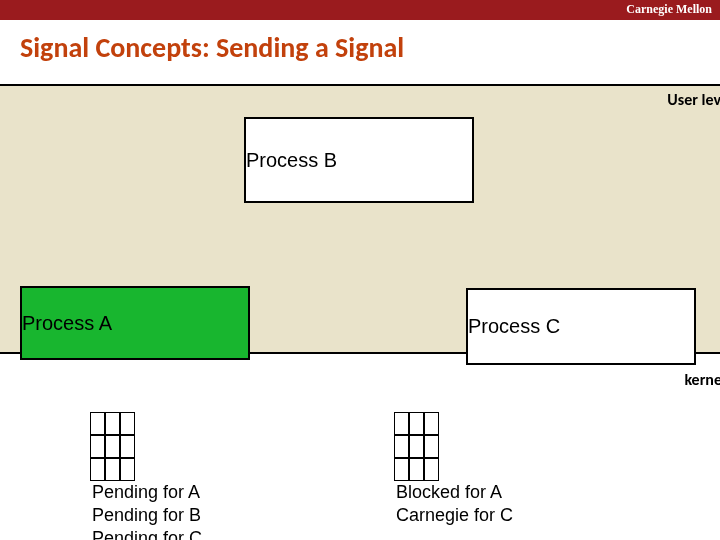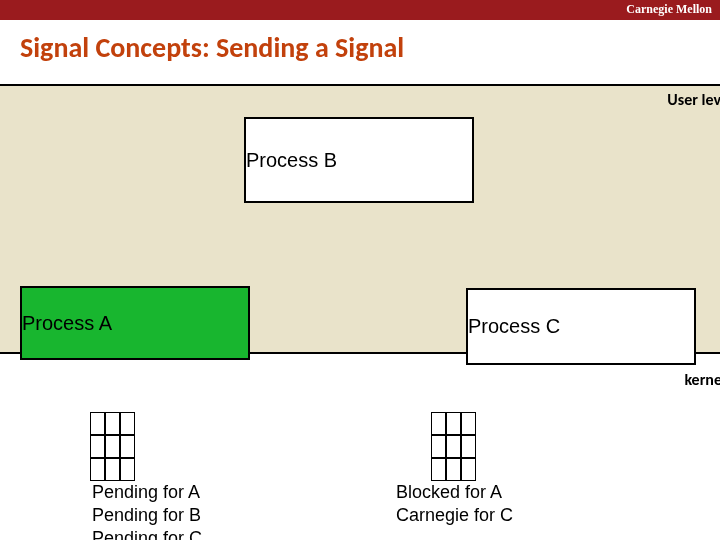--- a/index.html
+++ b/index.html
@@ -102,21 +102,21 @@
     height: 73px;
   }
   .state-group {
     position: absolute;
     top: 412px;
     display: flex;
     flex-direction: column;
     align-items: stretch;
   }
   .sg-left { left: 90px; }
-  .sg-right { left: 394px; align-items: center; }
+  .sg-right { left: 394px; }
   .bit-cells {
     display: flex;
     flex-direction: row;
   }
   .bit-col {
     display: flex;
     flex-direction: column;
   }
   .cell {
     width: 15px;

